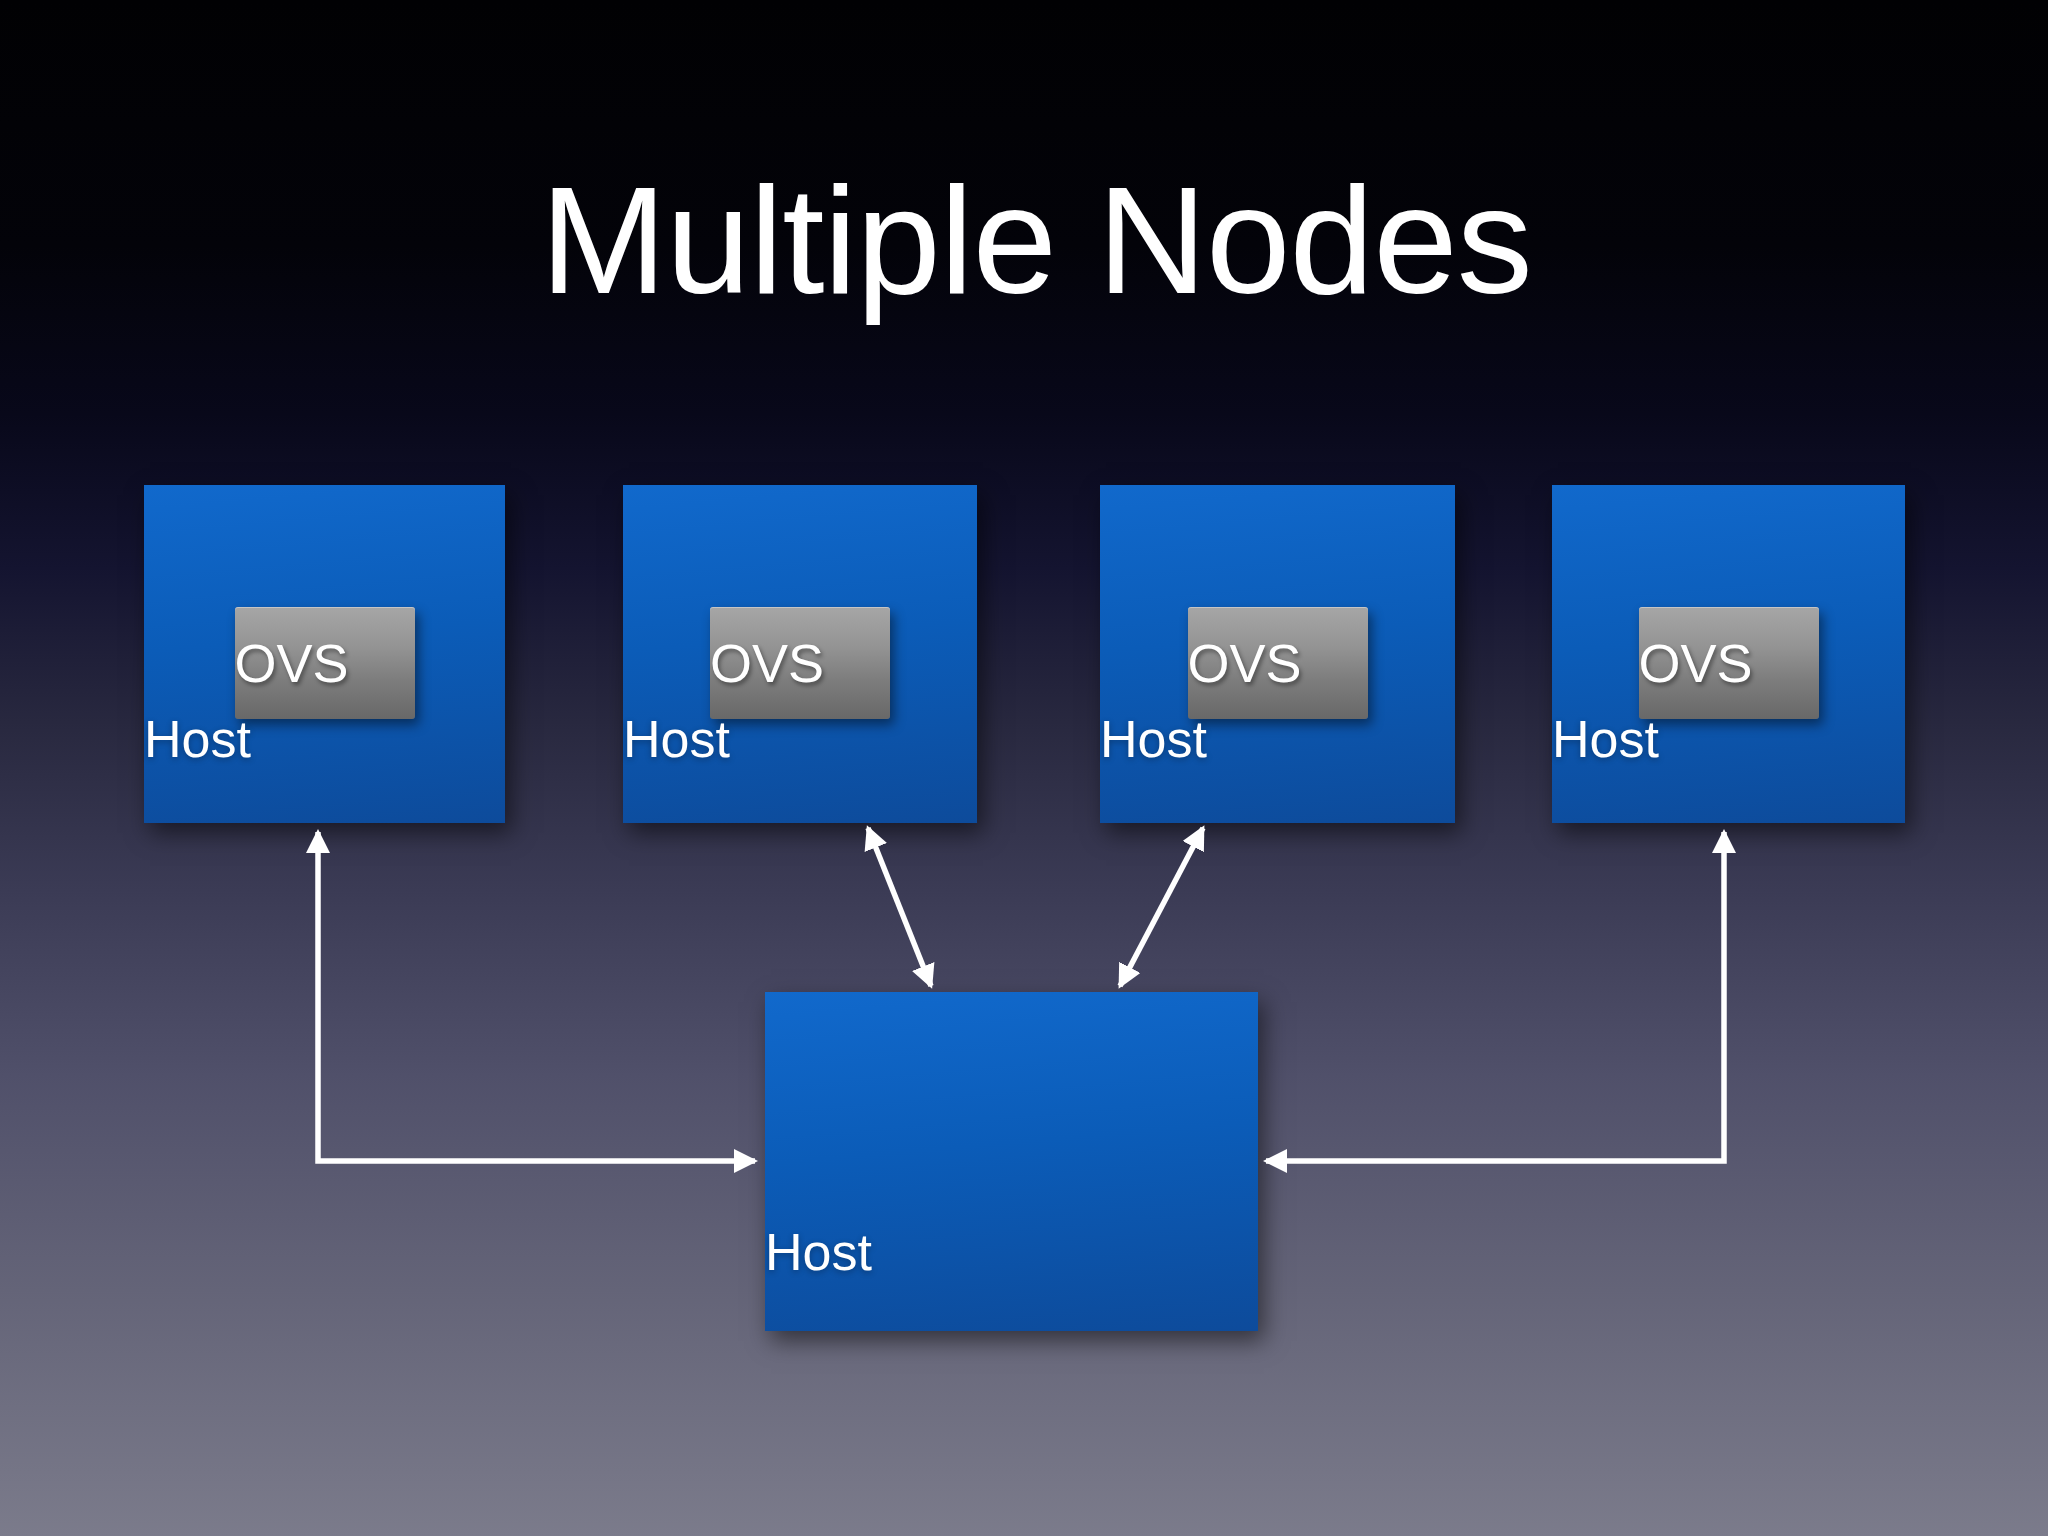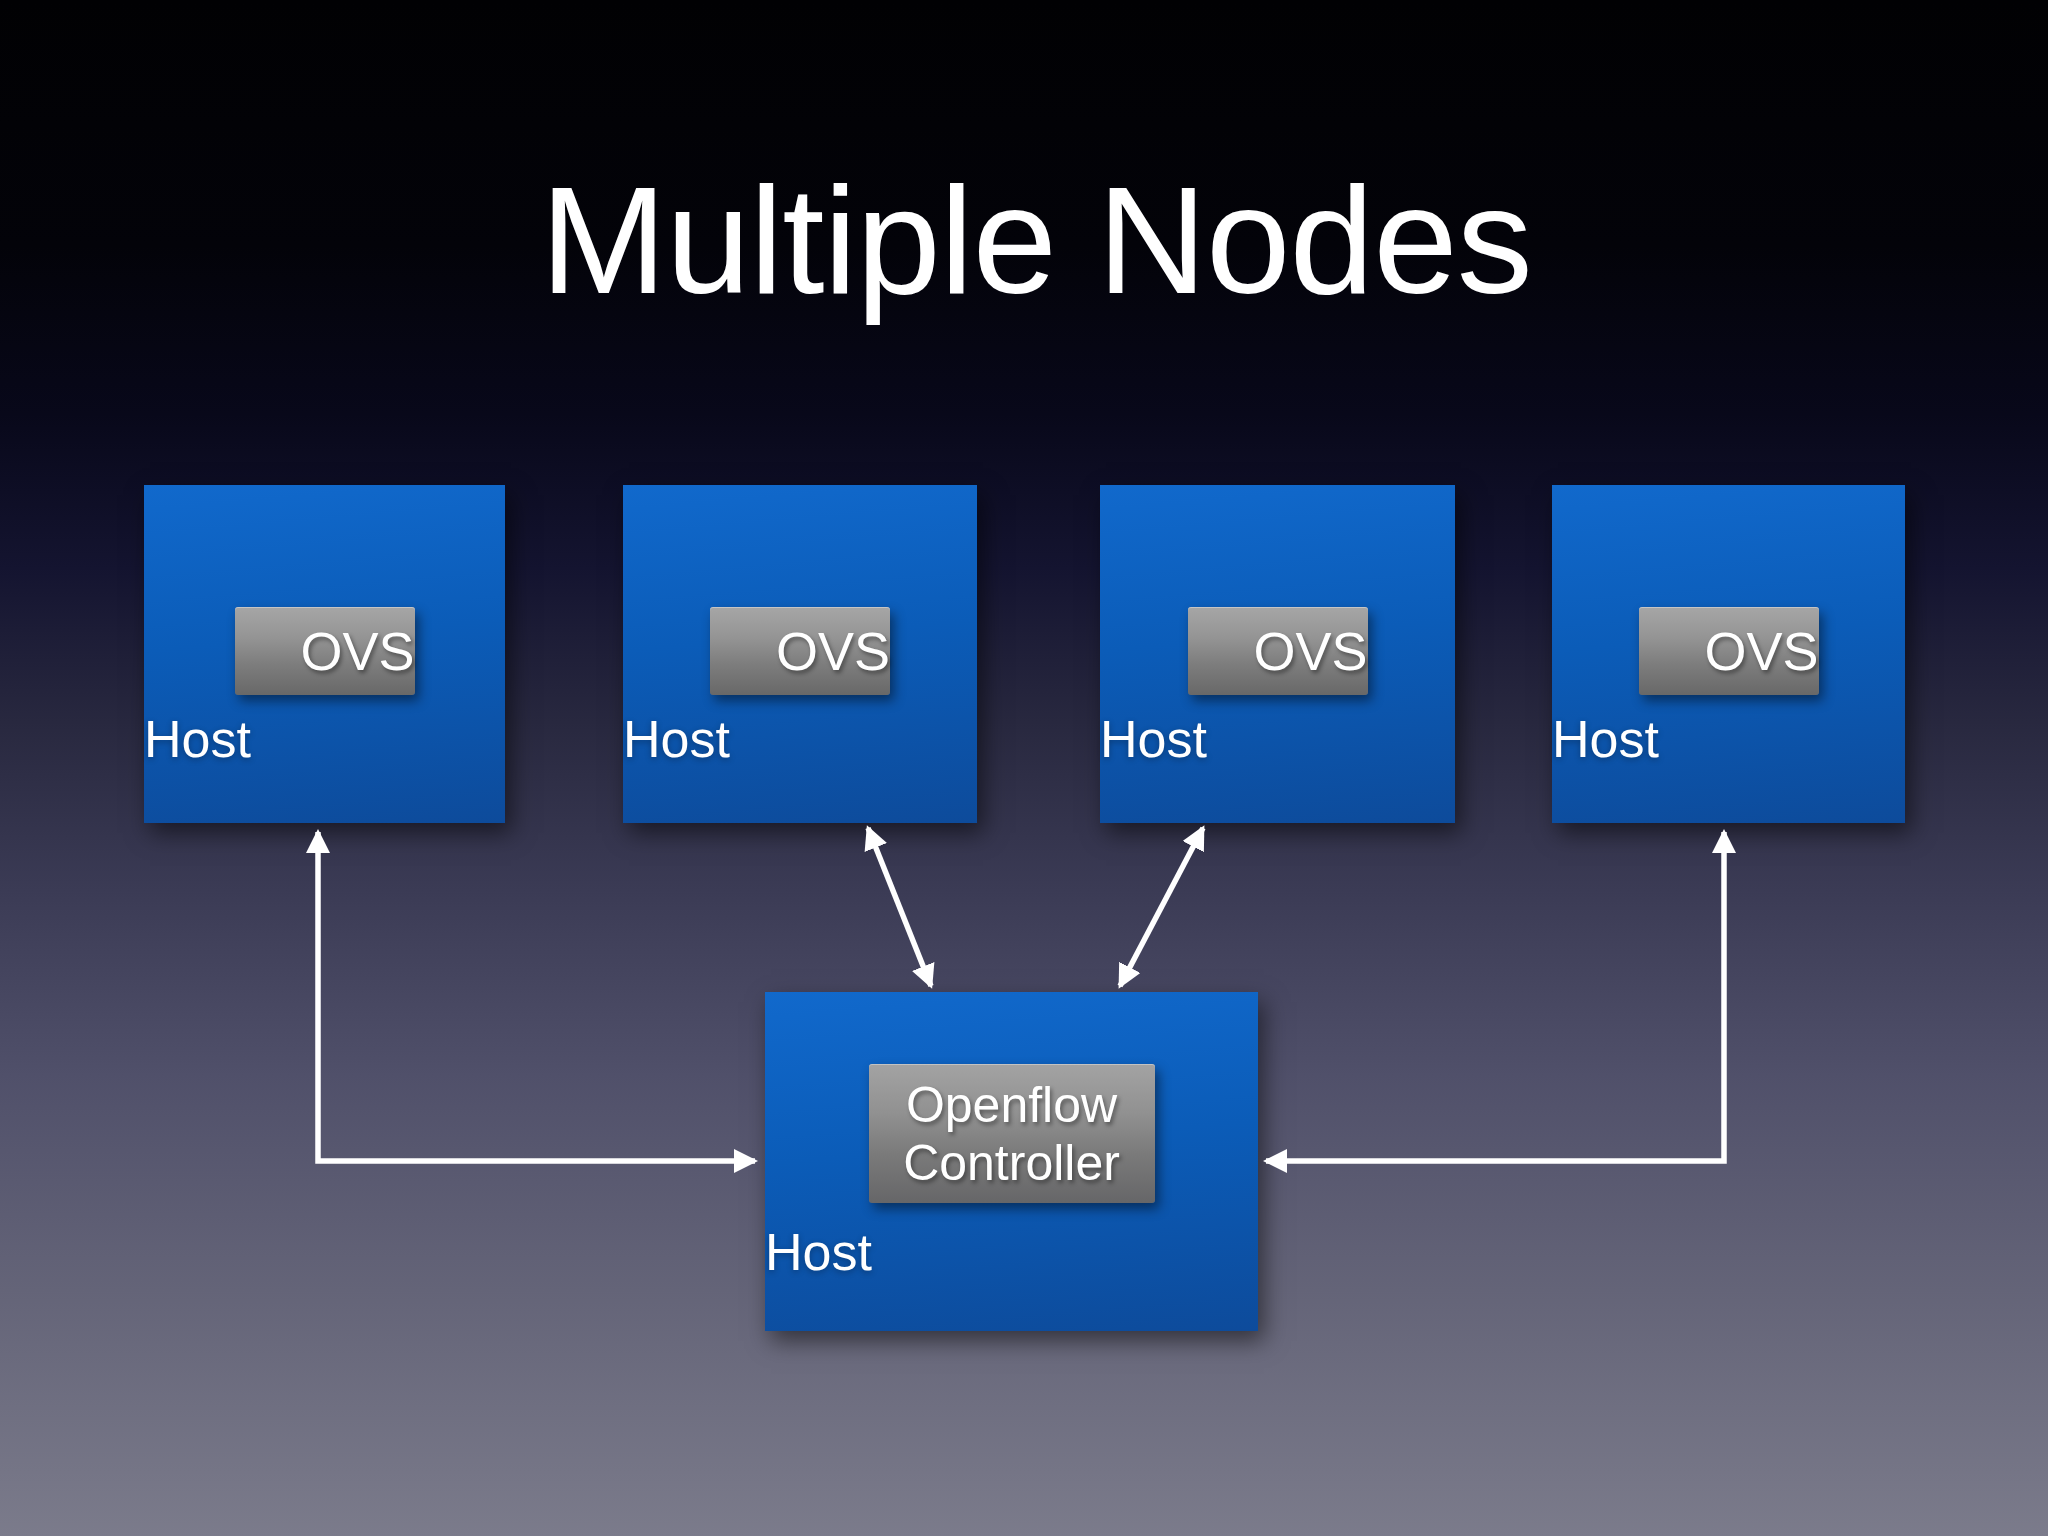--- a/index.html
+++ b/index.html
@@ -42,27 +42,27 @@
     background: linear-gradient(175deg, #1169cc 0%, #0b5cb8 45%, #0d4b9b 100%);
     box-shadow: 6px 10px 22px rgba(0,0,0,0.5);
   }
 
   .ovs-box {
     position: absolute;
     top: 122px;
     left: 50%;
     transform: translateX(-50%);
     width: 180px;
-    height: 88px;
+    height: 112px;
     border-radius: 3px;
     background: linear-gradient(180deg, #a6a6a6 0%, #949494 35%, #7d7d7d 65%, #686868 100%);
     box-shadow: 4px 6px 12px rgba(0,0,0,0.45), inset 0 1px 0 rgba(255,255,255,0.35);
     display: flex;
     align-items: center;
-    justify-content: flex-end;
+    justify-content: flex-start;
     color: #ffffff;
     font-size: 54px;
     font-weight: 300;
     text-shadow: 2px 3px 4px rgba(0,0,0,0.40);
   }
 
   .host-label {
     position: absolute;
     top: 224px;
     left: 0;
@@ -163,20 +163,16 @@
   </div>
 
   <div class="host-box" style="left:1552px; width:353px;">
     <div class="ovs-box">
       <span>OVS</span>
     </div>
     <div class="host-label">Host</div>
   </div>
 
   <div class="controller-box">
-    <div class="ctrl-gray">
-      <div>Openflow</div>
-      <div>Controller</div>
-    </div>
     <div class="host-label ctrl-host-label">Host</div>
   </div>
 
 </div>
 
 </body></html>

